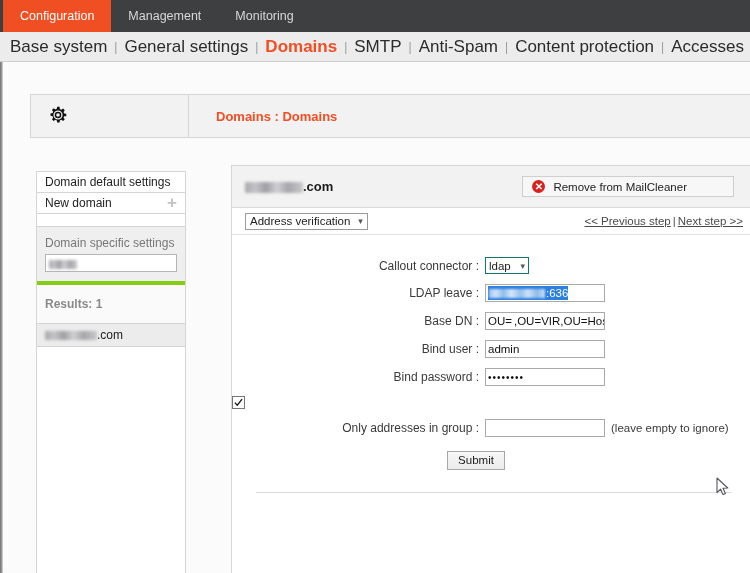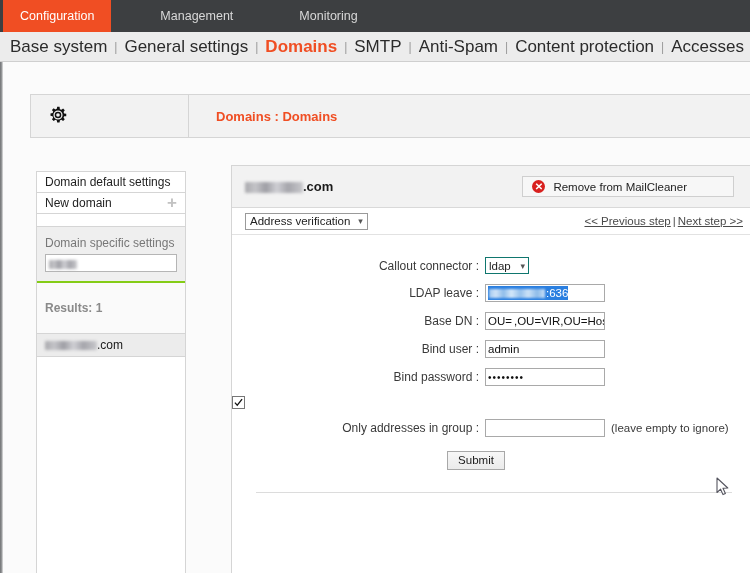--- a/index.html
+++ b/index.html
@@ -23,21 +23,21 @@
   .left-edge-lower {
     position: absolute; left: 0; top: 62px; width: 3px; height: 511px;
     background: linear-gradient(to right, #6f7173 0%, #9a9c9e 60%, #e8e8e8 100%);
   }
 
   
   .topbar {
     position: absolute; left: 0; top: 0; width: 750px; height: 32px;
     background: #3d3f41;
   }
-  .topbar-tabs { display: flex; height: 32px; padding-left: 3px; gap: 32px; }
+  .topbar-tabs { display: flex; height: 32px; padding-left: 3px; }
   .top-tab {
     height: 32px; line-height: 32px;
     padding: 0 17px;
     color: #d8d8d8;
     font-size: 12.5px;
     cursor: pointer;
     white-space: nowrap;
   }
   .top-tab.active { background: #f04e23; color: #ffffff; }
 
@@ -121,23 +121,23 @@
   }
   .blur-text {
     display: inline-block;
     color: transparent;
     background: linear-gradient(90deg,#a9a9ad 0%,#c4c4c8 18%,#9e9ea4 36%,#cfcfd4 55%,#a5a5ab 74%,#c8c8cc 100%);
     filter: blur(1.6px);
     border-radius: 1px;
     vertical-align: middle;
   }
   .results-row {
-    padding: 18px 8px;
+    padding: 12px 8px;
     font-size: 12px; color: #8a8a8a; font-weight: bold;
-    border-top: 2px solid #84cc16;
+    border-top: 4px solid #84cc16;
     border-bottom: 1px solid #d5d5d5;
     background: #fafafa;
   }
   .domain-row {
     padding: 4px 8px;
     font-size: 12px; color: #1a1a1a;
     background: #ececec;
     border-bottom: 1px solid #d5d5d5;
     cursor: pointer;
   }

